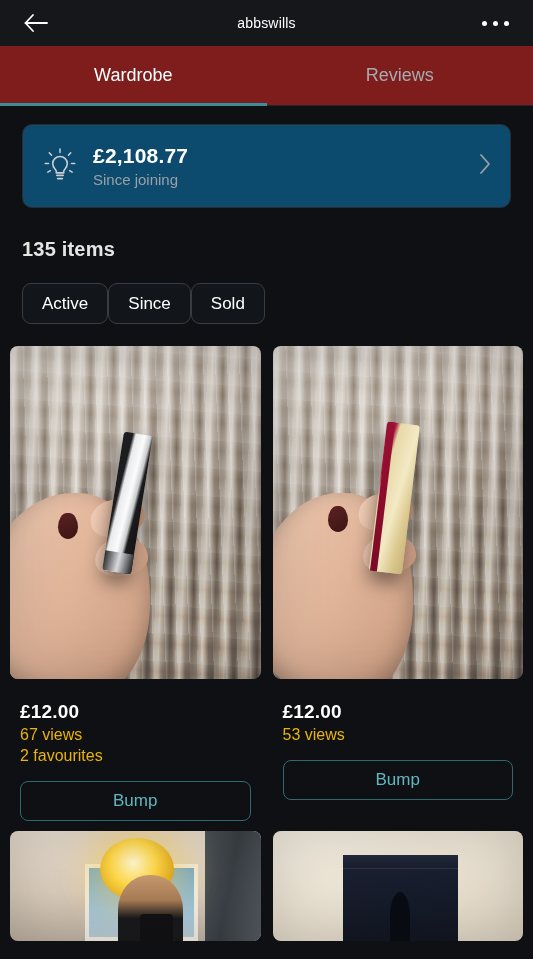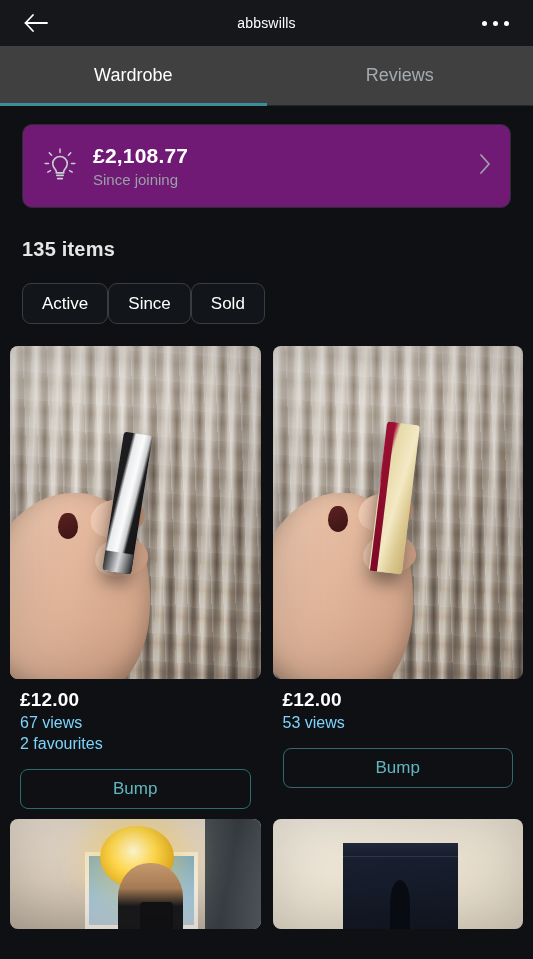--- a/index.html
+++ b/index.html
@@ -74,21 +74,21 @@
     width: 5px;
     height: 5px;
     border-radius: 50%;
     background: #ffffff;
   }
 
   
   .tabs {
     display: flex;
     height: 60px;
-    background: #404040;
+    background: #7f1d1d;
     border-bottom: 1px solid #23262a;
   }
   .tab {
     flex: 1;
     display: flex;
     align-items: center;
     justify-content: center;
     position: relative;
     font-size: 18px;
     color: #a6abb0;
@@ -107,21 +107,21 @@
 
   
   .earnings-wrap {
     padding: 18px 22px 0 22px;
   }
   .earnings-card {
     position: relative;
     height: 84px;
     border: 1px solid #2a2d31;
     border-radius: 10px;
-    background: #701a75;
+    background: #0c4a6e;
     display: flex;
     align-items: center;
     padding: 0 20px;
     cursor: pointer;
   }
   .bulb-icon {
     width: 34px;
     height: 38px;
     flex: 0 0 34px;
     margin-right: 16px;
@@ -182,30 +182,30 @@
   .item-photo {
     width: 100%;
     height: 333px;
     border-radius: 8px;
     overflow: hidden;
     position: relative;
     background: #2a2a2a;
   }
   .item-photo.short { height: 110px; }
 
-  .item-info { padding: 10px 10px 0 10px; }
+  .item-info { padding: 10px 10px 0 10px; margin-top: 12px; }
   .item-price {
     font-size: 19px;
     font-weight: 700;
     color: #ffffff;
     letter-spacing: 0.2px;
   }
   .item-stat {
     font-size: 16px;
-    color: #7dd3fc;
+    color: #eab308;
     margin-top: 3px;
   }
 
   .bump-btn {
     margin: 16px 10px 0 10px;
     height: 40px;
     border: 1px solid #2e6a70;
     border-radius: 8px;
     background: transparent;
     color: #62b6bf;

